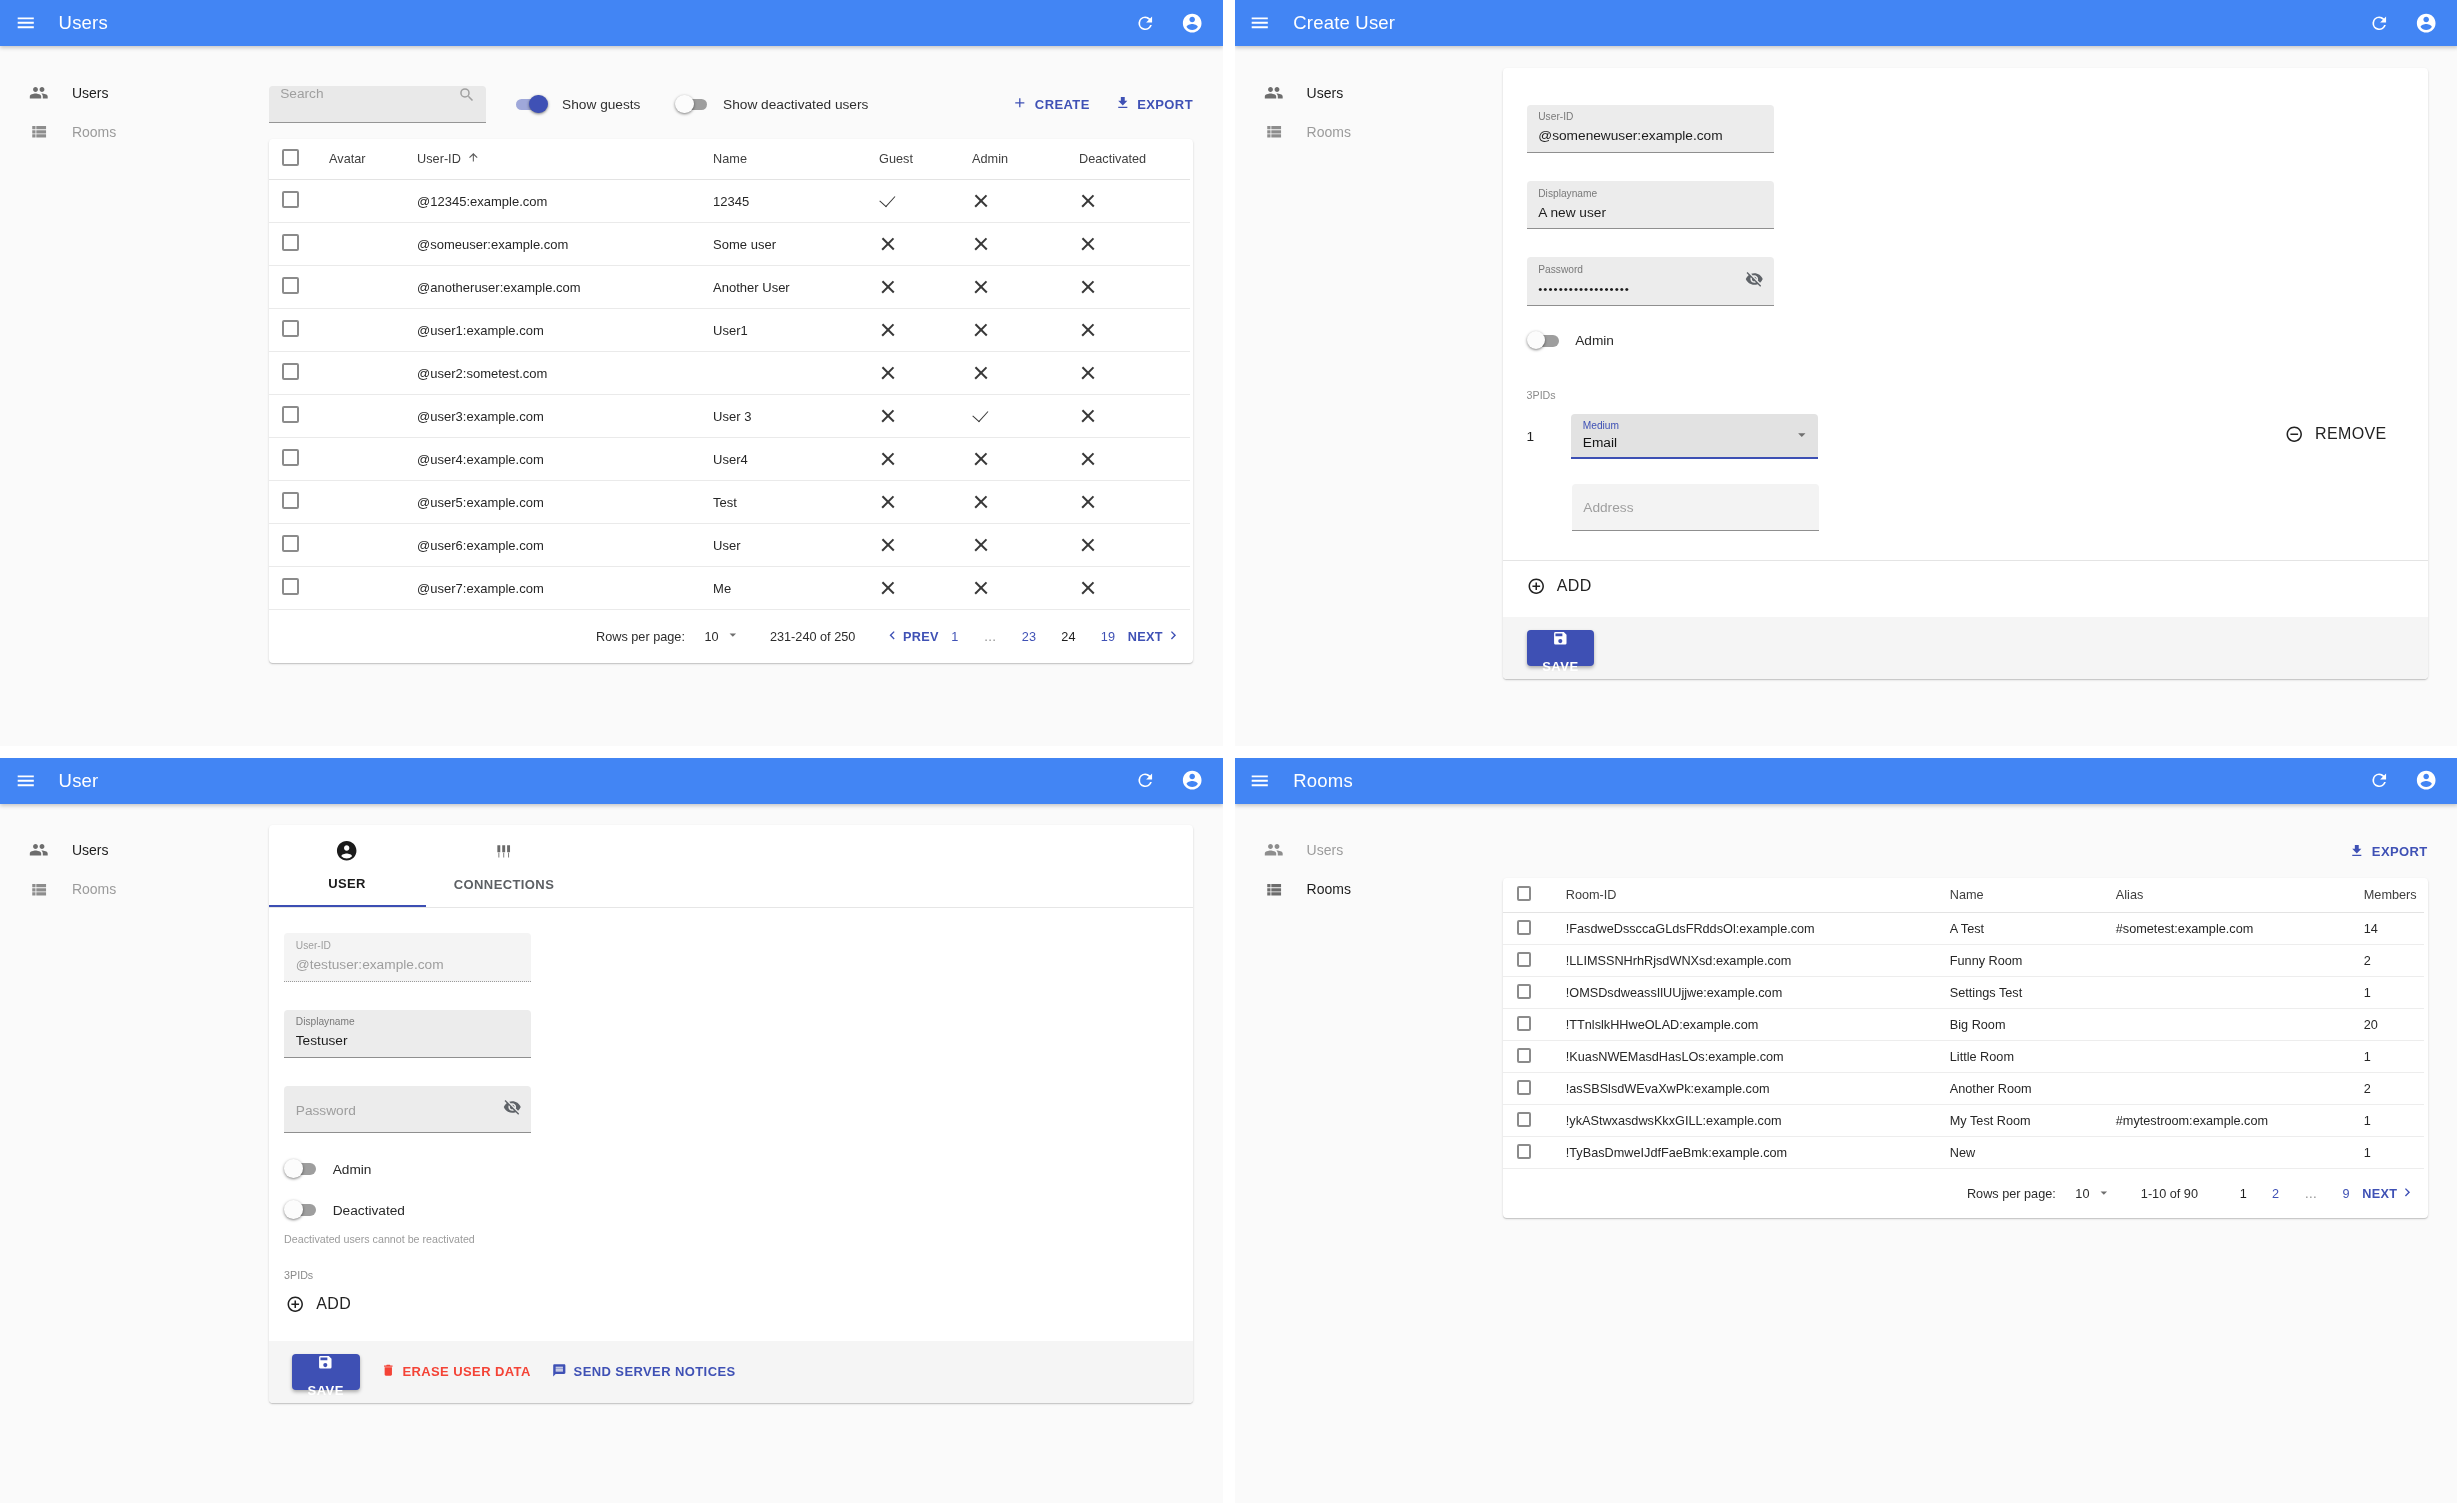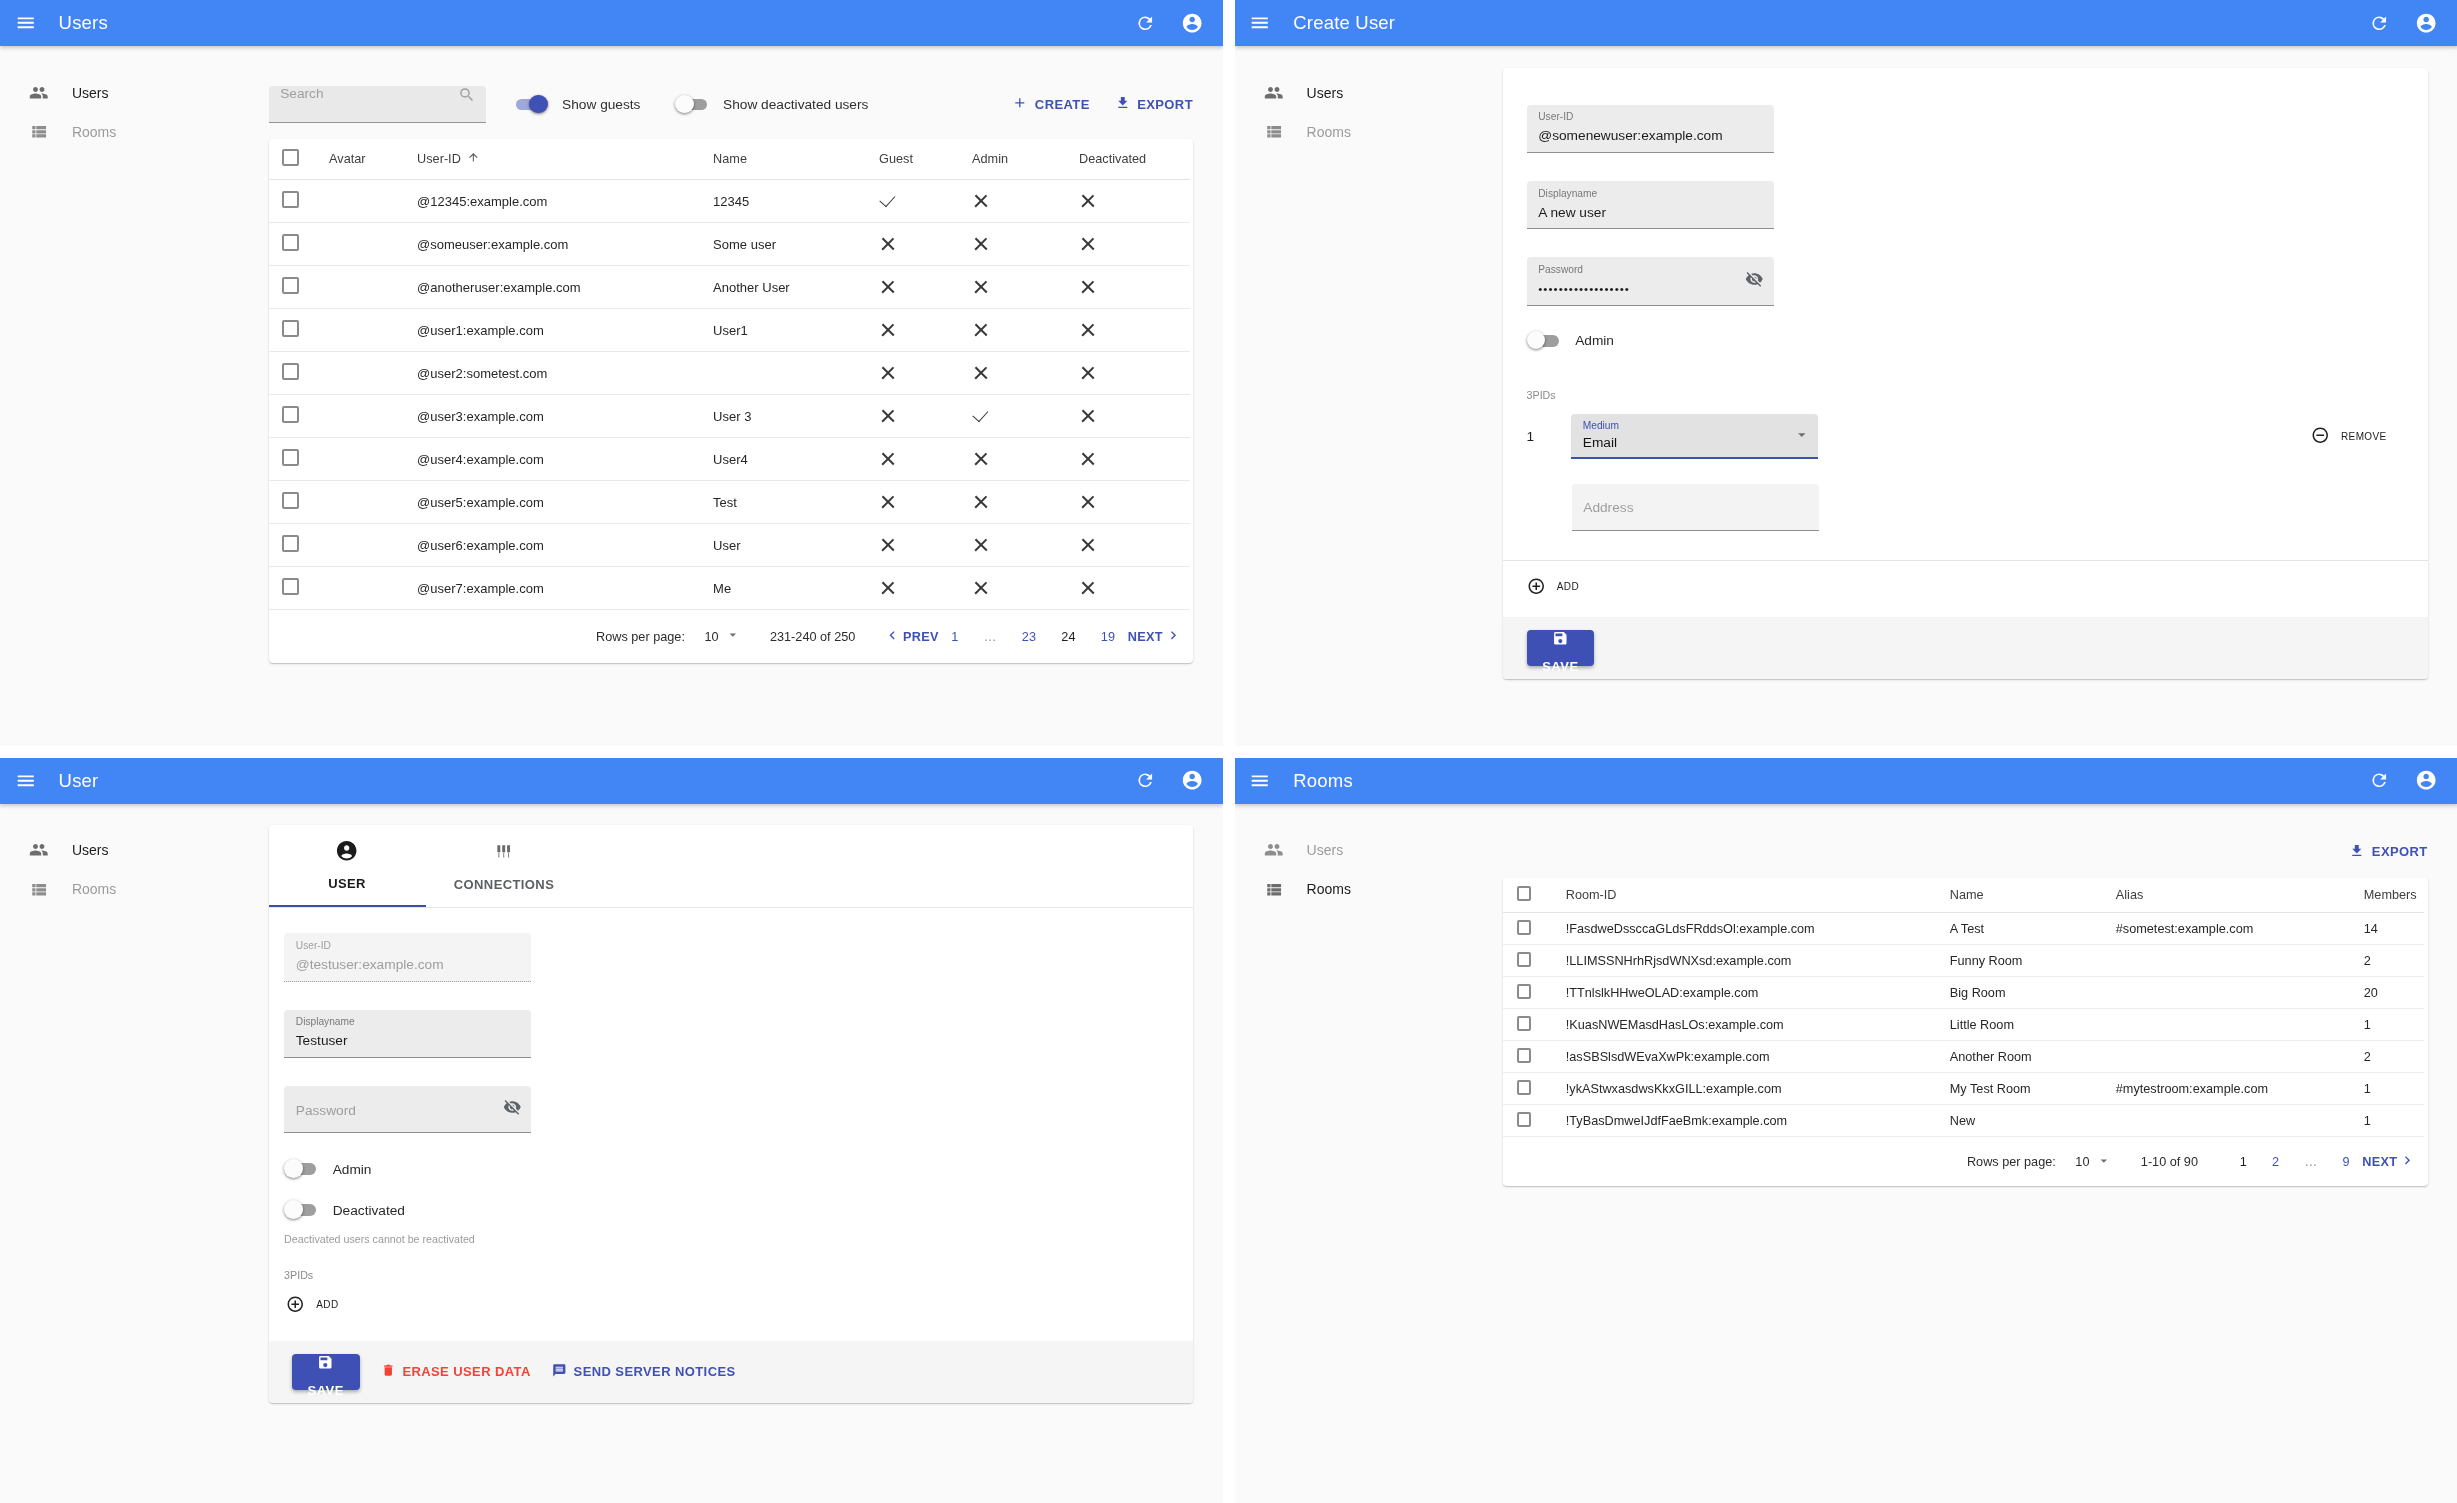--- a/index.html
+++ b/index.html
@@ -108,21 +108,21 @@
   .f-field.disabled .f-value { color:#9e9e9e; }
   .eye-ic { position:absolute; right:9.8px; top:50%; transform:translateY(-50%); color:#5f6368; cursor:pointer; }
   .pw { letter-spacing:1px; font-size:11.7px; }
   .toggle-row { display:flex; align-items:center; gap:15.6px; font-size:13.7px; color:#2a2a2a; }
   .helper { font-size:10.7px; color:#9b9b9b; }
   .sect-label { font-size:10.7px; color:#8a8a8a; }
 
   .select-field { width:247px; background:#e2e2e2; border-radius:3.9px 3.9px 0 0; border-bottom:2px solid #3d50b4; padding:5.9px 11.7px 6.8px; position:relative; cursor:pointer; }
   .select-caret { position:absolute; right:7.8px; top:50%; transform:translateY(-42%); color:#6f6f6f; }
 
-  .icon-text-btn { display:inline-flex; align-items:center; gap:11.7px; font-size:10px; color:#222; letter-spacing:0.4px; cursor:pointer; }
+  .icon-text-btn { display:inline-flex; align-items:flex-start; gap:11.7px; font-size:16px; color:#222; letter-spacing:0.4px; cursor:pointer; }
   .divider { height:1px; background:#e4e4e4; }
 
   .card-footer { background:#f5f5f5; min-height:62px; display:flex; align-items:center; padding:0 23.4px; border-radius:0 0 3.9px 3.9px; }
   .contained-btn {
     background:#3e50b4; color:#fff; height:36px; padding:0 15.6px; border:none; border-radius:3.9px;
     display:inline-flex; align-items:center; gap:9.8px; font-size:13px; font-weight:bold; letter-spacing:0.5px;
     box-shadow:0 2px 3.9px rgba(0,0,0,.3); cursor:pointer; font-family:inherit;flex-direction:column;
   }
 
   
@@ -730,20 +730,27 @@
   </tr>
 
   <tr>
     <td class="cb-cell"><span class="checkbox"></span></td>
     <td>!LLIMSSNHrhRjsdWNXsd:example.com</td>
     <td>Funny Room</td>
     <td></td>
     <td>2</td>
   </tr>
 
+  <tr>
+    <td class="cb-cell"><span class="checkbox"></span></td>
+    <td>!OMSDsdweassIlUUjjwe:example.com</td>
+    <td>Settings Test</td>
+    <td></td>
+    <td>1</td>
+  </tr>
 
   <tr>
     <td class="cb-cell"><span class="checkbox"></span></td>
     <td>!TTnlslkHHweOLAD:example.com</td>
     <td>Big Room</td>
     <td></td>
     <td>20</td>
   </tr>
 
   <tr>

